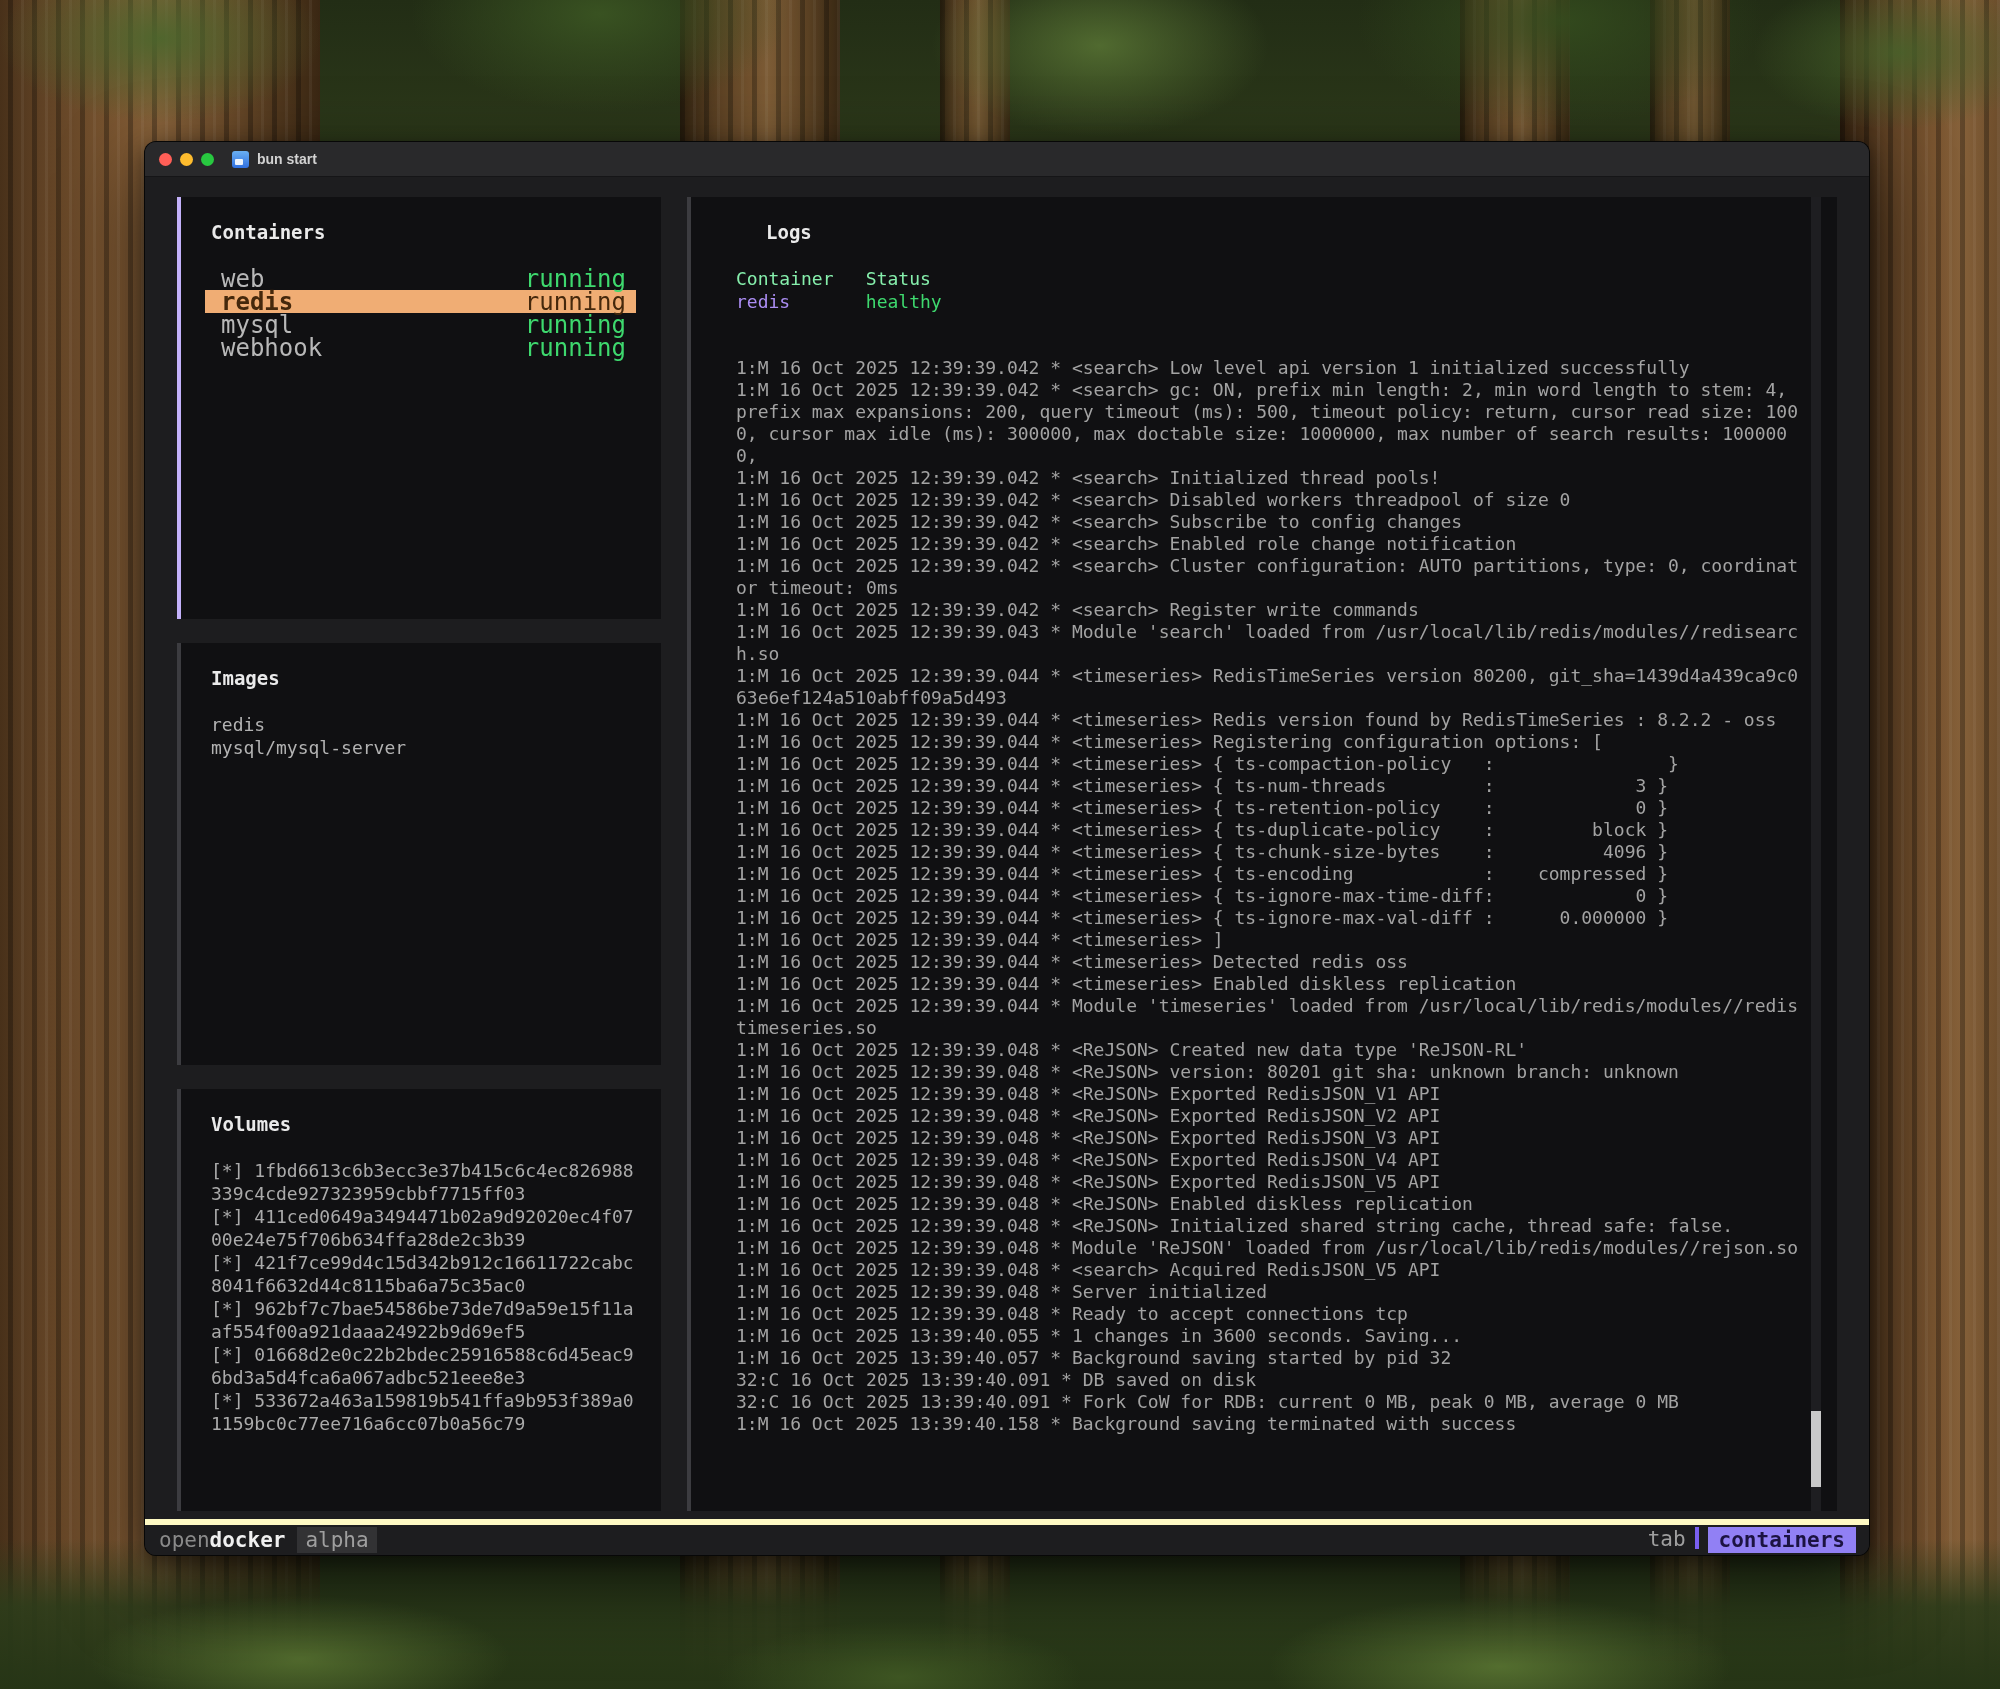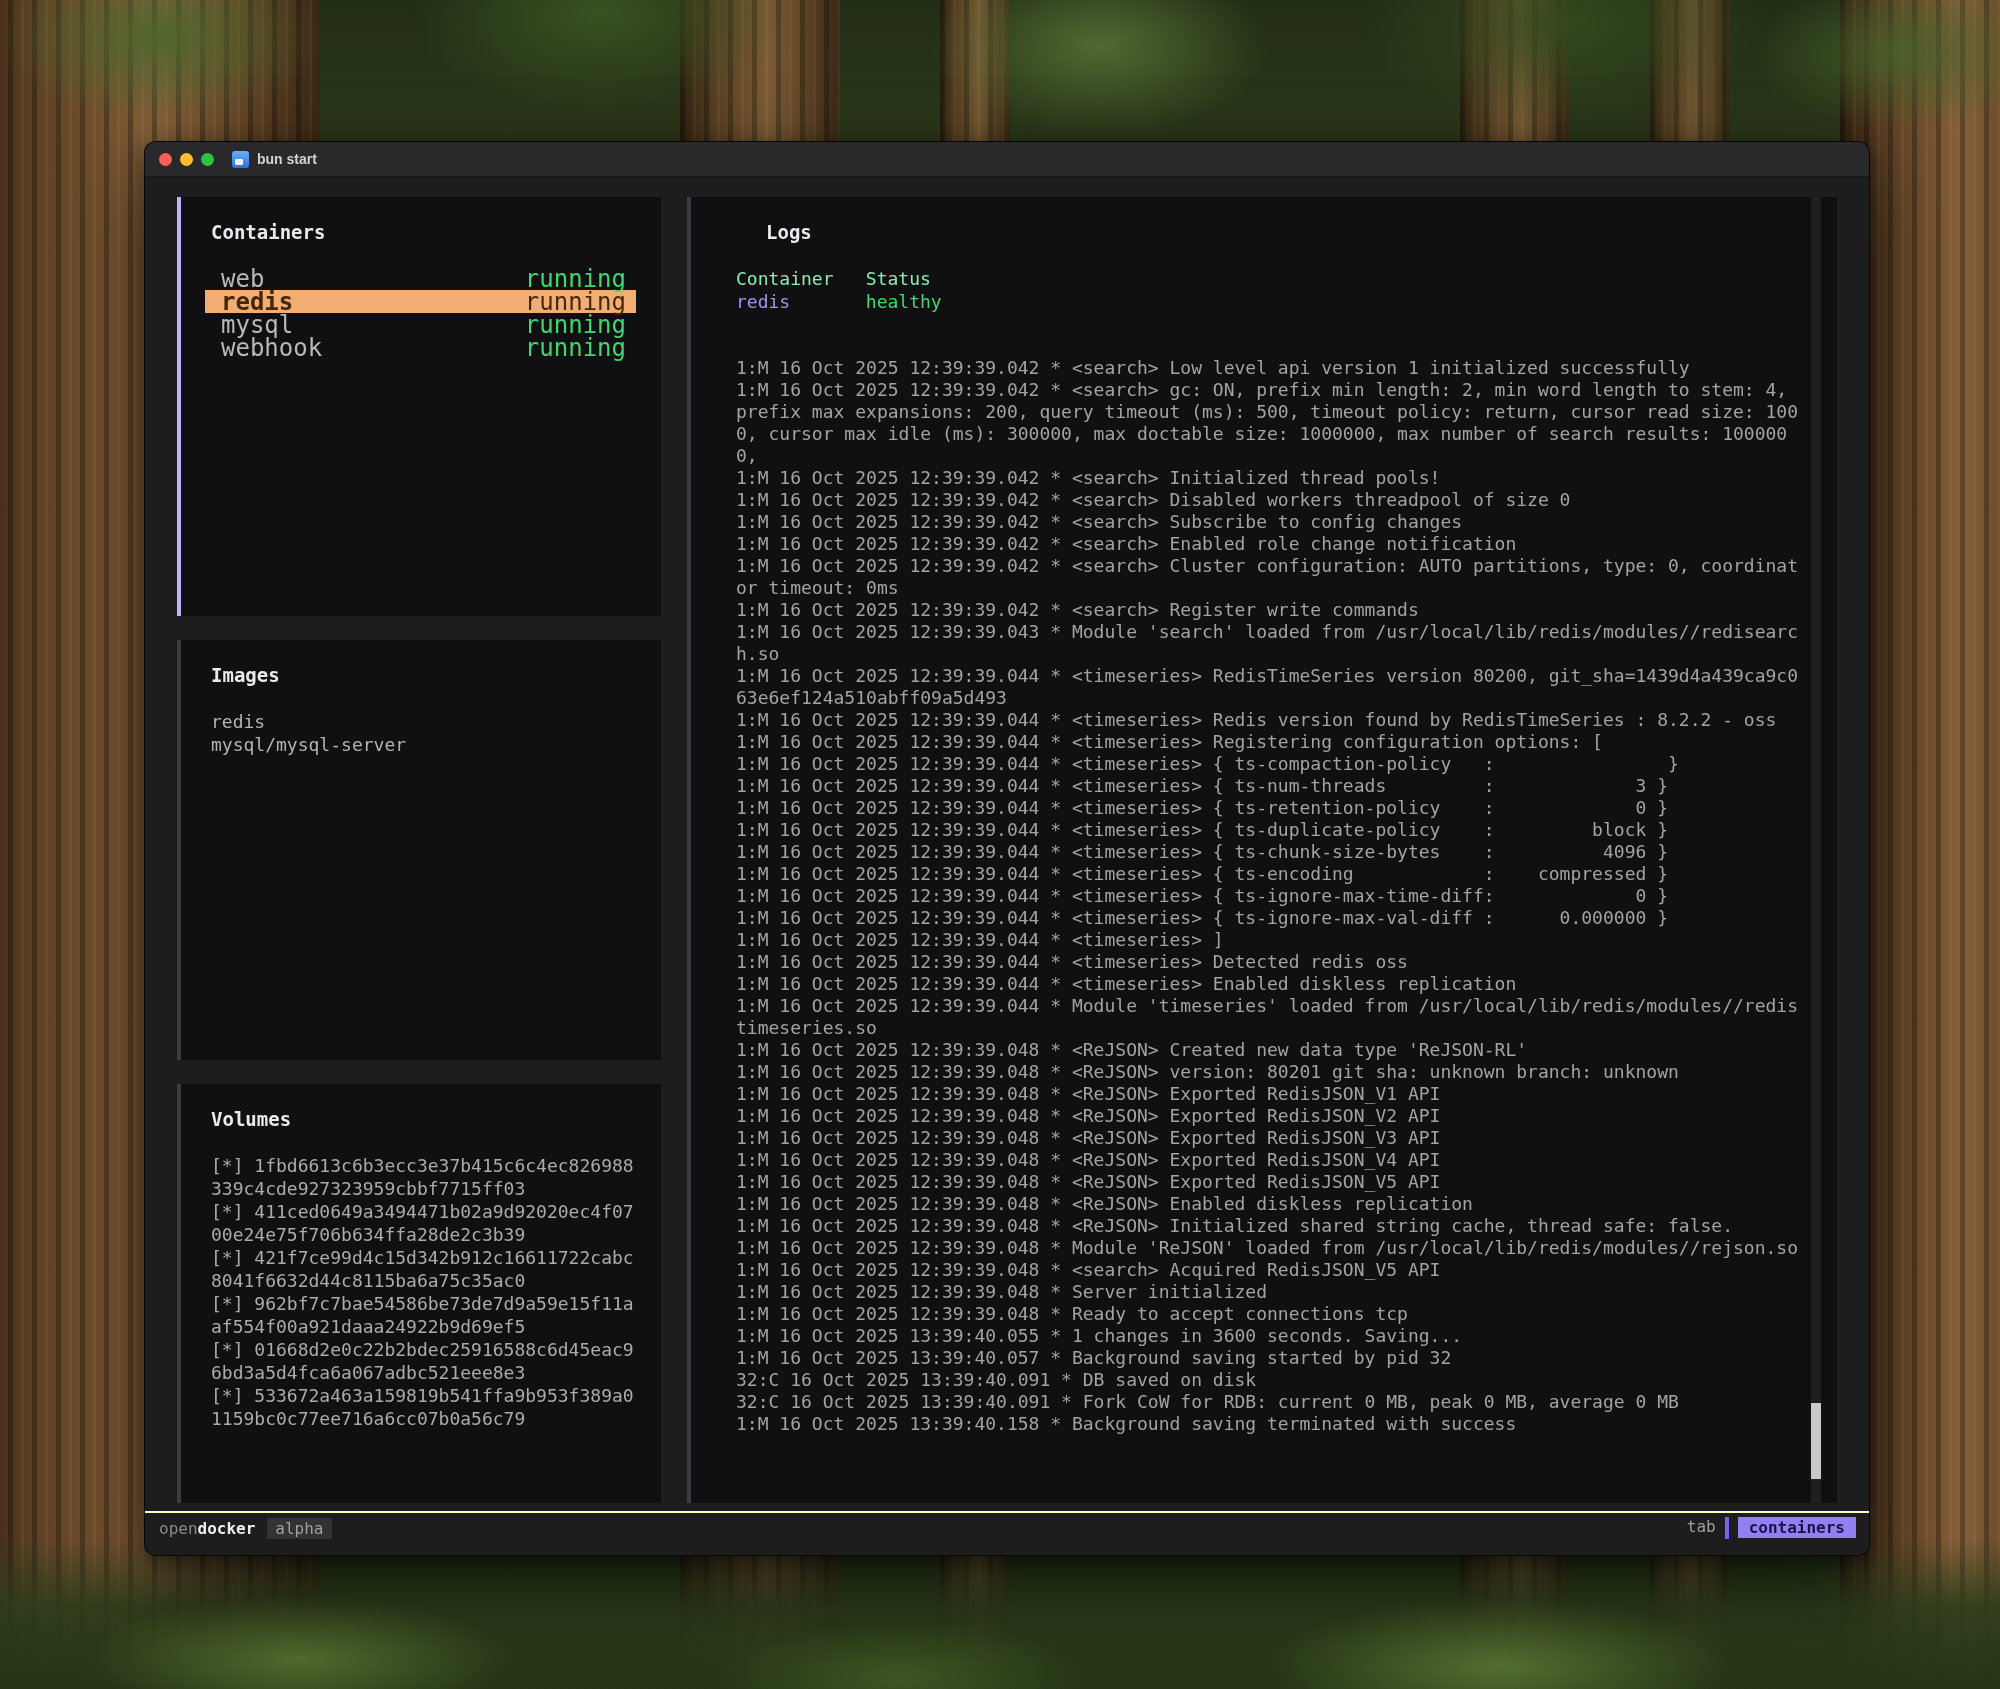--- a/index.html
+++ b/index.html
@@ -75,22 +75,22 @@
   .lh-row span{display:inline-block;}
   .col-c{width:119px;}
   .lh-label{color:#86efac;}
   .val-purple{color:var(--container-purple,#ab8df2);}
   .val-green{color:var(--status-green,#3ed96e);}
   .log-body{margin-top:44px;width:1066px;font-size:18px;line-height:22px;color:#a3a3a3;overflow:hidden;}
   .log-line{white-space:pre-wrap;word-break:break-all;}
   .scroll-track{position:absolute;top:0;bottom:0;right:16px;width:10px;background:#1e1e21;}
   .scroll-thumb{position:absolute;right:0;bottom:24px;width:10px;height:76px;background:#c9c9c9;}
   
-  .statusbar{height:30px;flex:0 0 30px;background:#1d1d1f;border-top:2px solid #fef9c3;
-    display:flex;align-items:center;justify-content:space-between;padding:0 13px 12px 14px;font-size:16px;}
+  .statusbar{height:30px;flex:0 0 30px;background:#1d1d1f;border-top:6px solid #fef9c3;
+    display:flex;align-items:center;justify-content:space-between;padding:0 13px 0 14px;font-size:21px;}
   .sb-left{display:flex;align-items:center;gap:12px;}
   .brand .open{color:#8a8a8a;}
   .brand .docker{color:#f0f0f0;font-weight:bold;}
   .chip{display:inline-block;padding:1px 8px;}
   .chip.alpha{background:#323234;color:#9f9f9f;}
   .sb-right{display:flex;align-items:flex-start;gap:9px;}
   .tab-hint{color:#9f9f9f;}
   .sep{width:4px;height:22px;background:#7a5ff0;}
   .chip.mode{background:var(--mode-chip-bg,#9180f4);color:var(--mode-chip-fg,#1c1342);padding:1px 11px;font-weight:bold;}
 </style>

